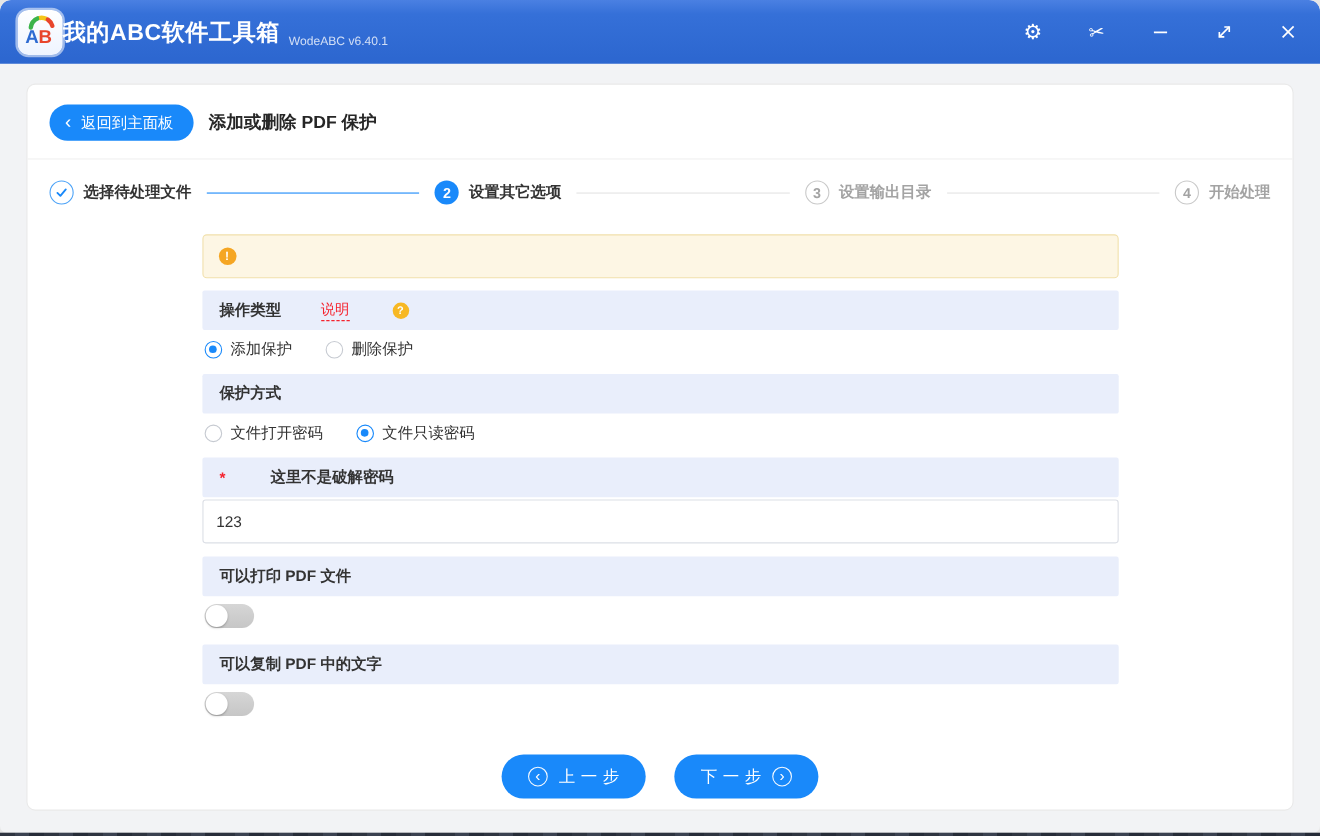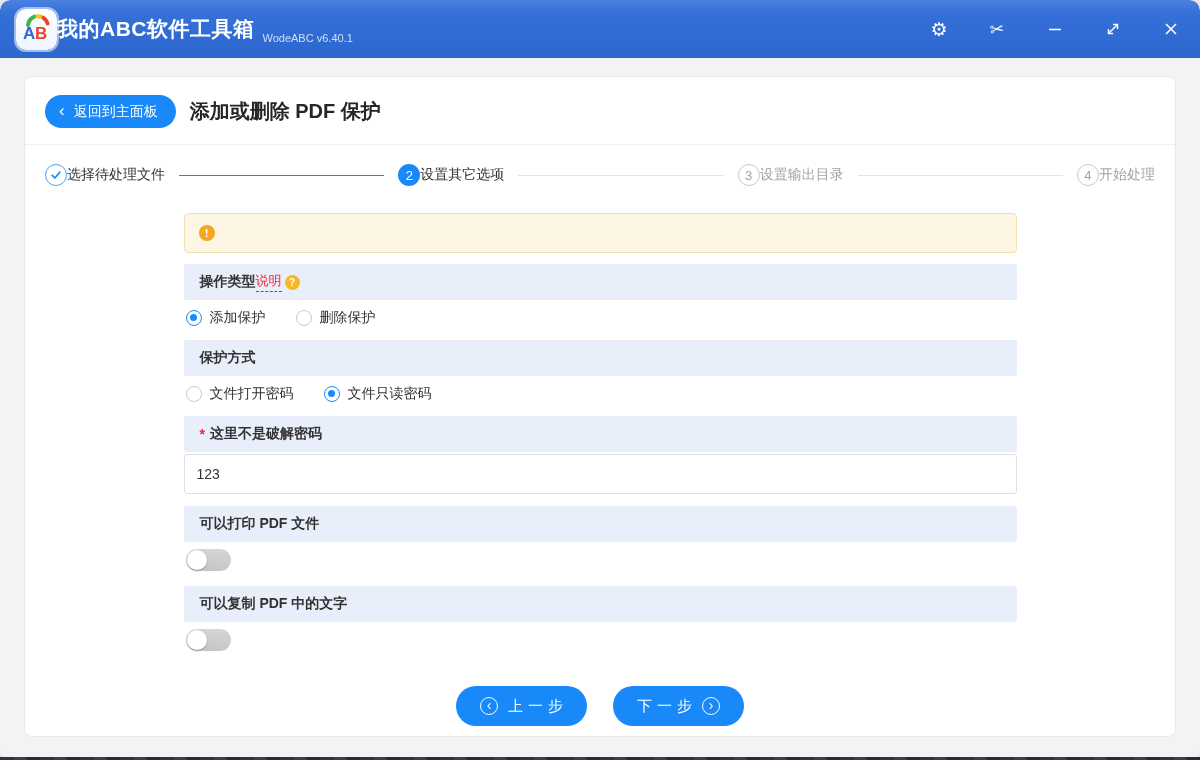--- a/index.html
+++ b/index.html
@@ -47,24 +47,24 @@
   .card-header{
     display:flex;align-items:center;gap:14px;
     padding:18px 20px 16px 20px;border-bottom:1px solid #f0f0f0;
   }
   .back-btn{
     height:33px;border:none;border-radius:17px;background:#1989fa;color:#fff;
     font-size:14px;display:inline-flex;align-items:center;gap:9px;padding:0 18px 0 14px;
     cursor:pointer;font-family:inherit;
   }
   .back-chevron{font-size:17px;line-height:1;margin-top:-2px;}
-  .page-title{font-size:20px;font-weight:bold;color:#262626;}
+  .page-title{font-size:16px;font-weight:bold;color:#262626;}
   
   .stepper{display:flex;align-items:center;padding:0 20px;height:60px;flex:0 0 auto;}
-  .step{display:flex;align-items:center;flex:0 0 auto;}
+  .step{display:flex;align-items:center;gap:9px;flex:0 0 auto;font-weight:bold;}
   .step-circle{
     width:22px;height:22px;border-radius:50%;display:grid;place-items:center;
     font-size:13px;box-sizing:border-box;flex:0 0 auto;
   }
   .step-circle.done{border:1.5px solid #4da3f7;color:#1989fa;background:#fff;}
   .step-circle.active{background:#1989fa;color:#fff;}
   .step-circle.pending{border:1.5px solid #c9c9c9;color:#a3a3a3;background:#fff;}
   .step-label{font-size:14px;}
   .step-label.on{color:#333;}
   .step-label.off{color:#a3a3a3;}
@@ -78,21 +78,21 @@
     background:#fdf6e4;border:1px solid #f1e0ac;border-radius:4px;padding:0 14px;
     margin-bottom:11px;
   }
   .notice-icon{
     width:16px;height:16px;border-radius:50%;background:#f5a623;color:#fff;
     font-size:11px;font-weight:bold;display:grid;place-items:center;flex:0 0 auto;
   }
   .notice-text{font-size:14px;color:#404040;}
   .sec-header{
     background:#e9eefb;border-radius:2px;height:36px;display:flex;align-items:center;
-    padding:0 16px;box-sizing:border-box;
+    padding:0 16px;box-sizing:border-box;gap:36px;
   }
   .sec-title{font-size:14px;font-weight:bold;color:#333;}
   .req-mark{color:#f5222d;font-size:14px;font-weight:bold;margin-right:5px;}
   .help-link{
     color:#f5222d;font-size:13px;margin-left:0;cursor:pointer;
     border-bottom:1px dashed #f5222d;padding-bottom:1px;
   }
   .help-icon{
     width:15px;height:15px;border-radius:50%;background:#f7b824;color:#fff;
     font-size:10px;font-weight:bold;display:grid;place-items:center;margin-left:3px;cursor:pointer;

